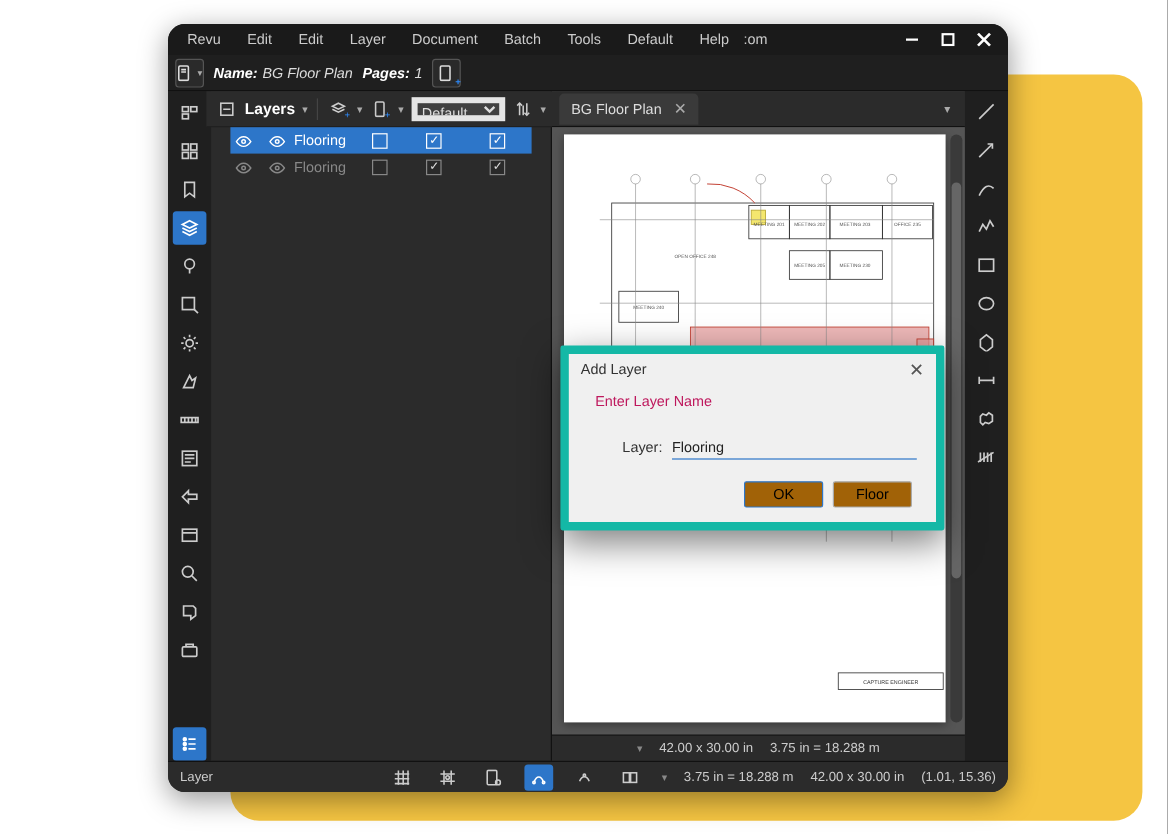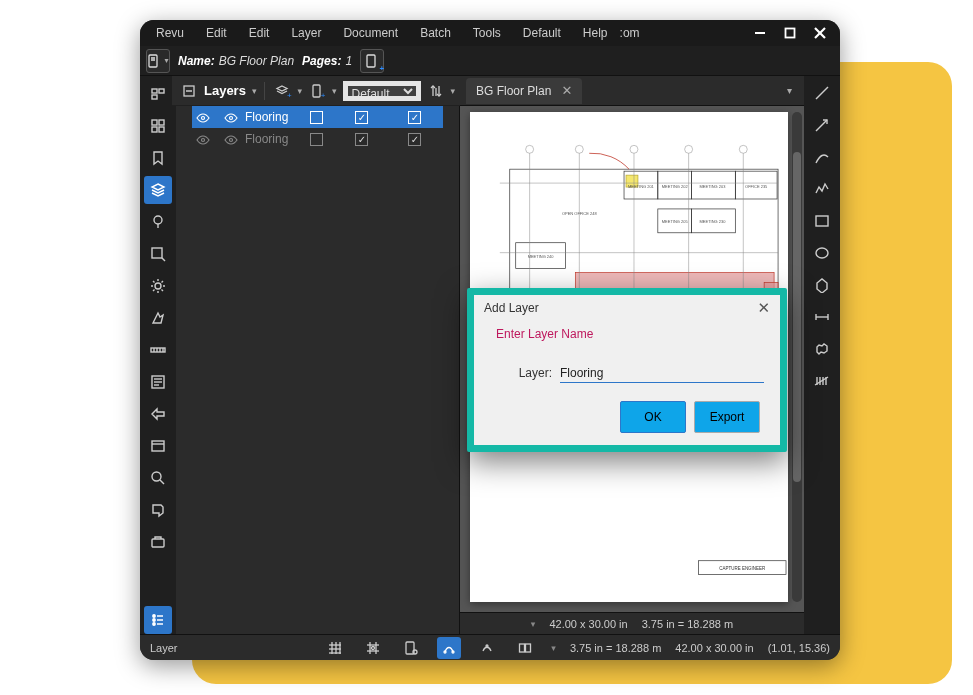--- a/index.html
+++ b/index.html
@@ -79,21 +79,21 @@
 .dialog { position: absolute; left: 327px; top: 268px; width: 320px; background: #f0f0f0; border: 7px solid #14b8a6; border-radius: 2px; box-shadow: 0 10px 30px rgba(0,0,0,0.5); color: #222; font-size: 12px; }
 .dialog-title { height: 26px; display:flex; align-items:center; padding: 0 10px; font-size: 12px; color:#333; }
 .dialog-title .spacer { flex:1;}
 .dialog-title .x { cursor:pointer; font-size: 15px; color:#555;}
 .dialog-body { padding: 6px 16px 12px 16px; }
 .dialog-body .hint { margin-bottom: 22px; padding-left: 6px; color:#be185d; font-size:12px;}
 .dialog-body .row { display:flex; align-items:center; gap:8px; margin-bottom: 18px; padding-left: 26px;}
 .dialog-body .row label { width:36px; text-align:right; color:#333; font-size:12px;}
 .dialog-body .row input { flex:1; height:20px; border:none; border-bottom:1px solid #2d76c9; background:transparent; font-size:12px; padding:0; outline:none; color:#222;}
 .dialog-actions { display:flex; justify-content:flex-end; gap:8px; padding-right:4px;}
-.dialog-actions button { height:32px; min-width:66px; font-size:12px; background:#0ea5e9; border:1px solid #aaa; border-radius:2px; cursor:pointer;}
+.dialog-actions button { height:22px; min-width:66px; font-size:12px; background:#a16207; border:1px solid #aaa; border-radius:2px; cursor:pointer;}
 .dialog-actions button.primary { border-color:#2d76c9;}
 </style>
 </head>
 <body>
 
 <div class="yellow-bg"></div>
 
 <div class="app-window">
 
   <div class="menubar">
@@ -549,18 +549,18 @@
       <span class="x">✕</span>
     </div>
     <div class="dialog-body">
       <div class="hint">Enter Layer Name</div>
       <div class="row">
         <label>Layer:</label>
         <input type="text" value="Flooring" style="">
       </div>
       <div class="dialog-actions">
         <button class="primary">OK</button>
-        <button>Export</button>
+        <button>Floor</button>
       </div>
     </div>
   </div>
 
 </div>
 
 </body></html>

